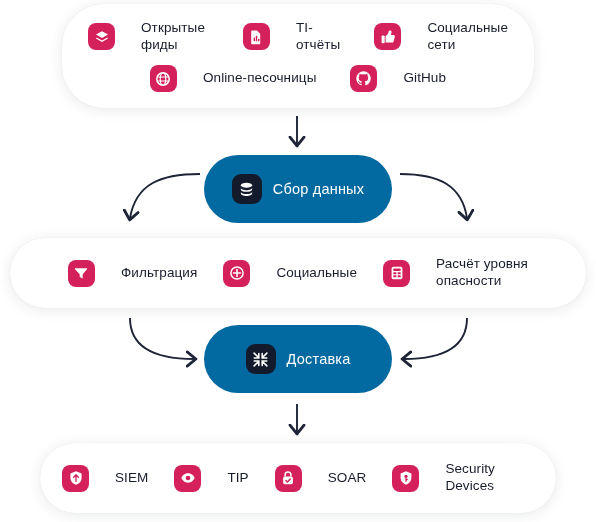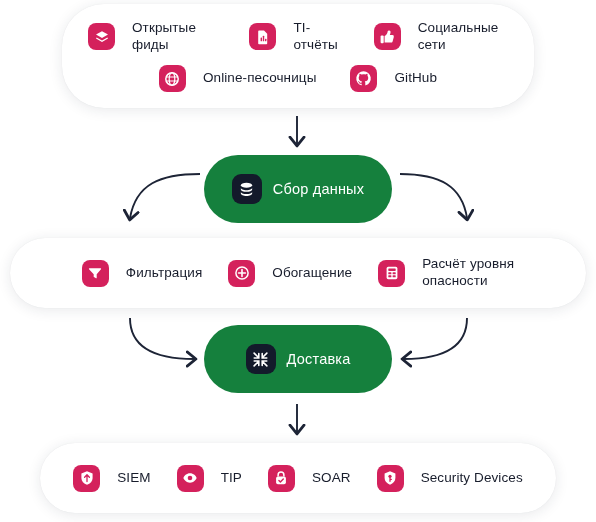--- a/index.html
+++ b/index.html
@@ -39,21 +39,21 @@
   }
   .row {
     display: flex;
     align-items: center;
     justify-content: center;
     gap: 30px;
   }
   .item {
     display: flex;
     align-items: center;
-    gap: 17px;
+    gap: 26px;
   }
   .item-label {
     font-size: 13.5px;
     color: #181d2c;
     line-height: 1.25;
     white-space: pre-line;
     letter-spacing: 0.1px;
   }
 
   
@@ -71,21 +71,21 @@
   .chip-dark {
     background: #131a2b;
     width: 30px;
     height: 30px;
     border-radius: 9px;
   }
 
   
   .pill {
     position: absolute;
-    background: #15803d;
+    background: #0369a1;
     border-radius: 40px;
     display: flex;
     align-items: center;
     justify-content: center;
     gap: 11px;
     box-sizing: border-box;
   }
   .pill-label {
     font-size: 14.5px;
     color: #ffffff;
@@ -257,21 +257,21 @@
         <span class="item-label">Фильтрация</span>
       </div>
 
       <div class="item">
         <span class="chip">
           <svg width="16" height="16" viewBox="0 0 16 16">
             <circle cx="8" cy="8" r="6.1" fill="none" stroke="#fff" stroke-width="1.5"></circle>
             <path d="M8 4.6 V11.4 M4.6 8 H11.4" stroke="#fff" stroke-width="1.6" stroke-linecap="round"></path>
           </svg>
         </span>
-        <span class="item-label">Обогащение</span>
+        <span class="item-label">Социальные</span>
       </div>
 
       <div class="item">
         <span class="chip">
           <svg width="16" height="16" viewBox="0 0 16 16">
             <rect x="2.6" y="1.8" width="10.8" height="12.4" rx="1.6" fill="#fff"></rect>
             <rect x="4.3" y="3.5" width="7.4" height="2.4" rx="0.6" fill="#d4215c"></rect>
             <rect x="4.3" y="7.2" width="3.1" height="2.1" rx="0.6" fill="#d4215c"></rect>
             <rect x="8.6" y="7.2" width="3.1" height="2.1" rx="0.6" fill="#d4215c"></rect>
             <rect x="4.3" y="10.2" width="3.1" height="2.1" rx="0.6" fill="#d4215c"></rect>

